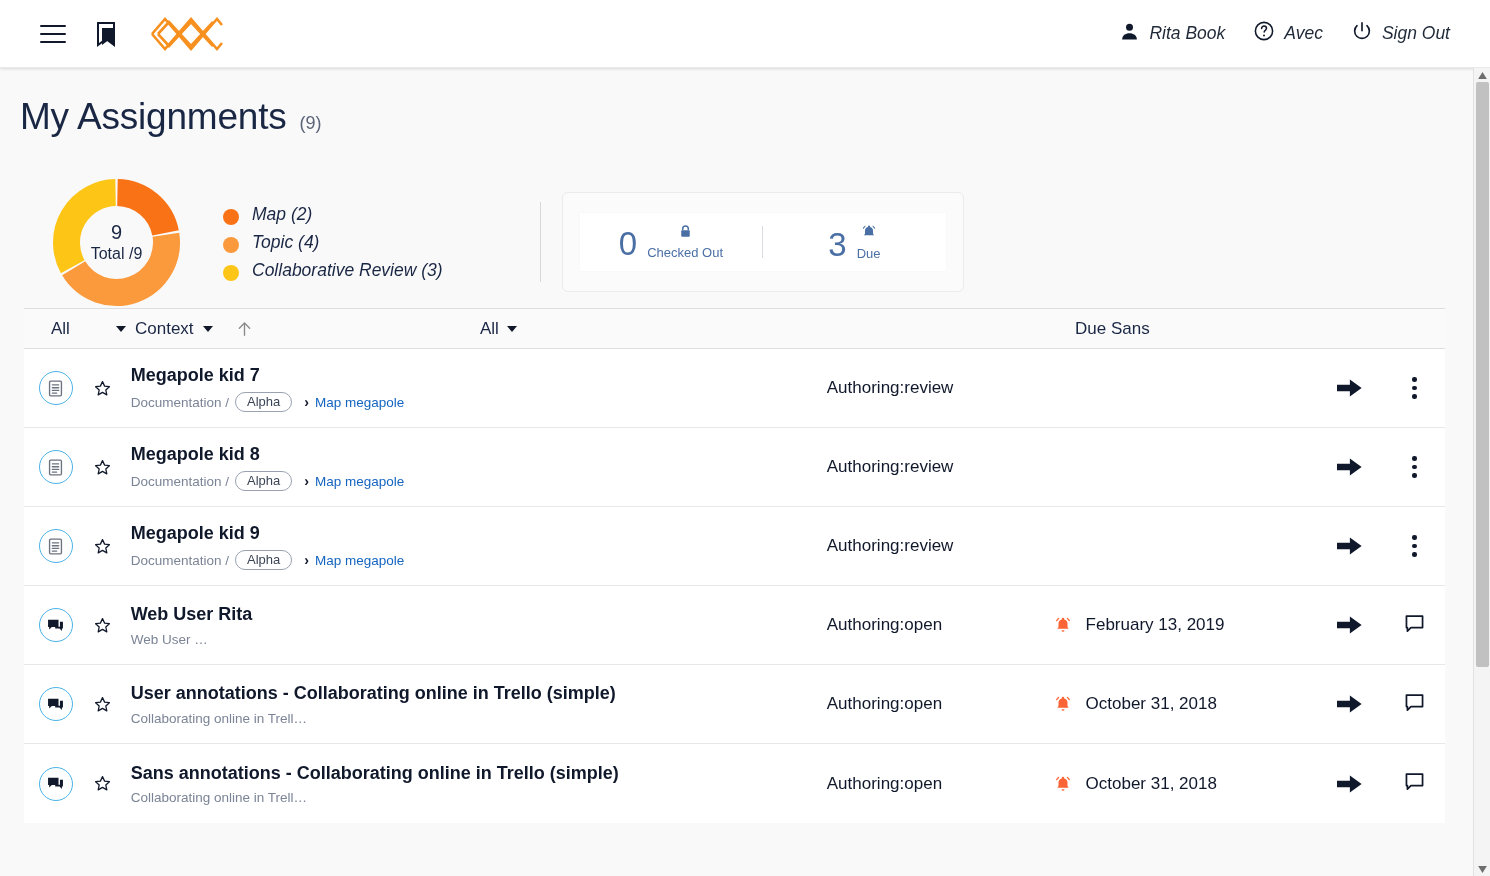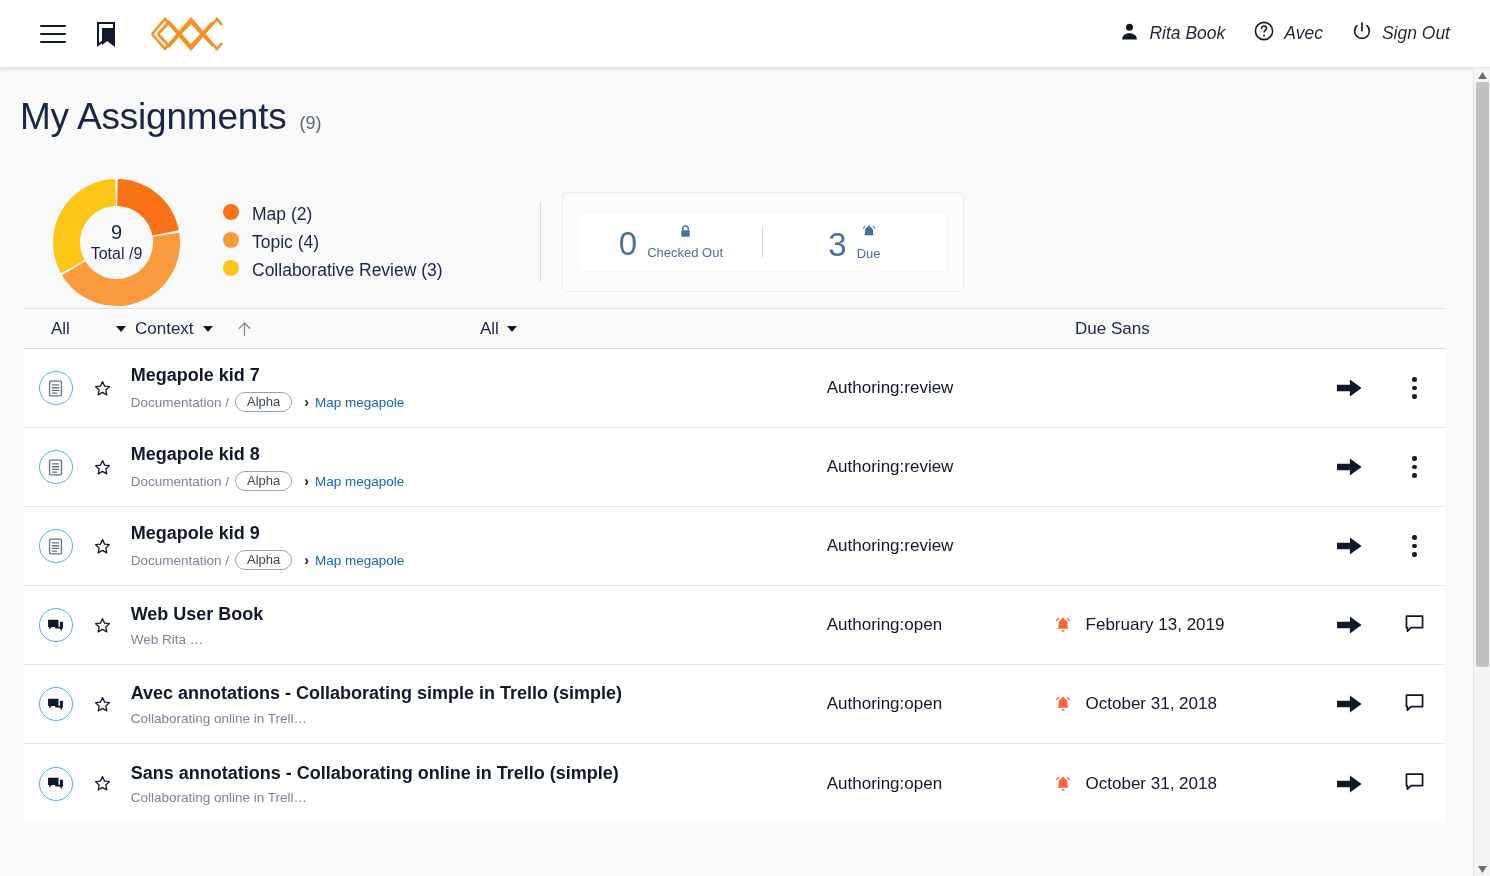--- a/index.html
+++ b/index.html
@@ -73,21 +73,21 @@
   .donut-center {
     position: absolute; inset: 0;
     display: flex; flex-direction: column;
     align-items: center; justify-content: center;
     pointer-events: none;
   }
   .donut-num { font-size: 20px; color: #1a2744; line-height: 1.15; }
   .donut-tot { font-size: 16px; color: #1a2744; line-height: 1.2; }
 
   .legend { margin-left: 41px; display: flex; flex-direction: column; gap: 7px; }
-  .legend-row { display: flex; align-items: flex-start; cursor: pointer; }
+  .legend-row { display: flex; align-items: flex-end; cursor: pointer; font-style: italic; }
   .legend-dot { width: 16px; height: 16px; border-radius: 50%; flex: none; }
   .legend-lbl { font-size: 17.5px; color: #1a2744; margin-left: 13px; white-space: nowrap; }
 
   .sep-vert {
     width: 1px; height: 80px; background: #d8d8d8;
     margin-left: 97px; align-self: center;
   }
 
   .stat-card {
     margin-left: 21px;
@@ -474,23 +474,23 @@
       <path d="M17.6 7.2h3.8v8.6h-1.3v3.2l-3-3.2h-5.5v-2.2h6z"></path>
               </svg>
             </span>
       </div>
       <div class="c-star">
             <svg width="19" height="19" viewBox="0 0 24 24" fill="none" stroke="#10182b" stroke-width="1.6" stroke-linejoin="round">
       <path d="M12 3.3l2.65 5.7 6.05.7-4.5 4.2 1.25 6.1L12 16.9 6.55 20l1.25-6.1-4.5-4.2 6.05-.7z"></path>
             </svg>
           </div>
       <div class="c-main">
-        <div class="r-title">Web User Book</div>
+        <div class="r-title">Web User Rita</div>
         <div class="r-sub">
-              <span>Web Rita …</span>
+              <span>Web User …</span>
             </div>
       </div>
       <div class="c-status">Authoring:open</div>
       <div class="c-due">
             <span class="bell-ic">
               <svg width="18" height="18" viewBox="0 0 24 24" fill="#fb6434">
       <path d="M12 2.2a1.6 1.6 0 0 1 1.6 1.6v.7a6 6 0 0 1 4.4 5.8v4.3l1.6 2.4H4.4L6 14.6v-4.3a6 6 0 0 1 4.4-5.8v-.7A1.6 1.6 0 0 1 12 2.2z"></path>
       <path d="M10 19h4a2 2 0 0 1-4 0z"></path>
       <path d="M3.6 6 L6.2 3.2 M20.4 6 L17.8 3.2" stroke="#fb6434" stroke-width="1.7" fill="none" stroke-linecap="round"></path>
               </svg>
@@ -516,21 +516,21 @@
       <path d="M17.6 7.2h3.8v8.6h-1.3v3.2l-3-3.2h-5.5v-2.2h6z"></path>
               </svg>
             </span>
       </div>
       <div class="c-star">
             <svg width="19" height="19" viewBox="0 0 24 24" fill="none" stroke="#10182b" stroke-width="1.6" stroke-linejoin="round">
       <path d="M12 3.3l2.65 5.7 6.05.7-4.5 4.2 1.25 6.1L12 16.9 6.55 20l1.25-6.1-4.5-4.2 6.05-.7z"></path>
             </svg>
           </div>
       <div class="c-main">
-        <div class="r-title">Avec annotations - Collaborating simple in Trello (simple)</div>
+        <div class="r-title">User annotations - Collaborating online in Trello (simple)</div>
         <div class="r-sub">
               <span>Collaborating online in Trell…</span>
             </div>
       </div>
       <div class="c-status">Authoring:open</div>
       <div class="c-due">
             <span class="bell-ic">
               <svg width="18" height="18" viewBox="0 0 24 24" fill="#fb6434">
       <path d="M12 2.2a1.6 1.6 0 0 1 1.6 1.6v.7a6 6 0 0 1 4.4 5.8v4.3l1.6 2.4H4.4L6 14.6v-4.3a6 6 0 0 1 4.4-5.8v-.7A1.6 1.6 0 0 1 12 2.2z"></path>
       <path d="M10 19h4a2 2 0 0 1-4 0z"></path>

